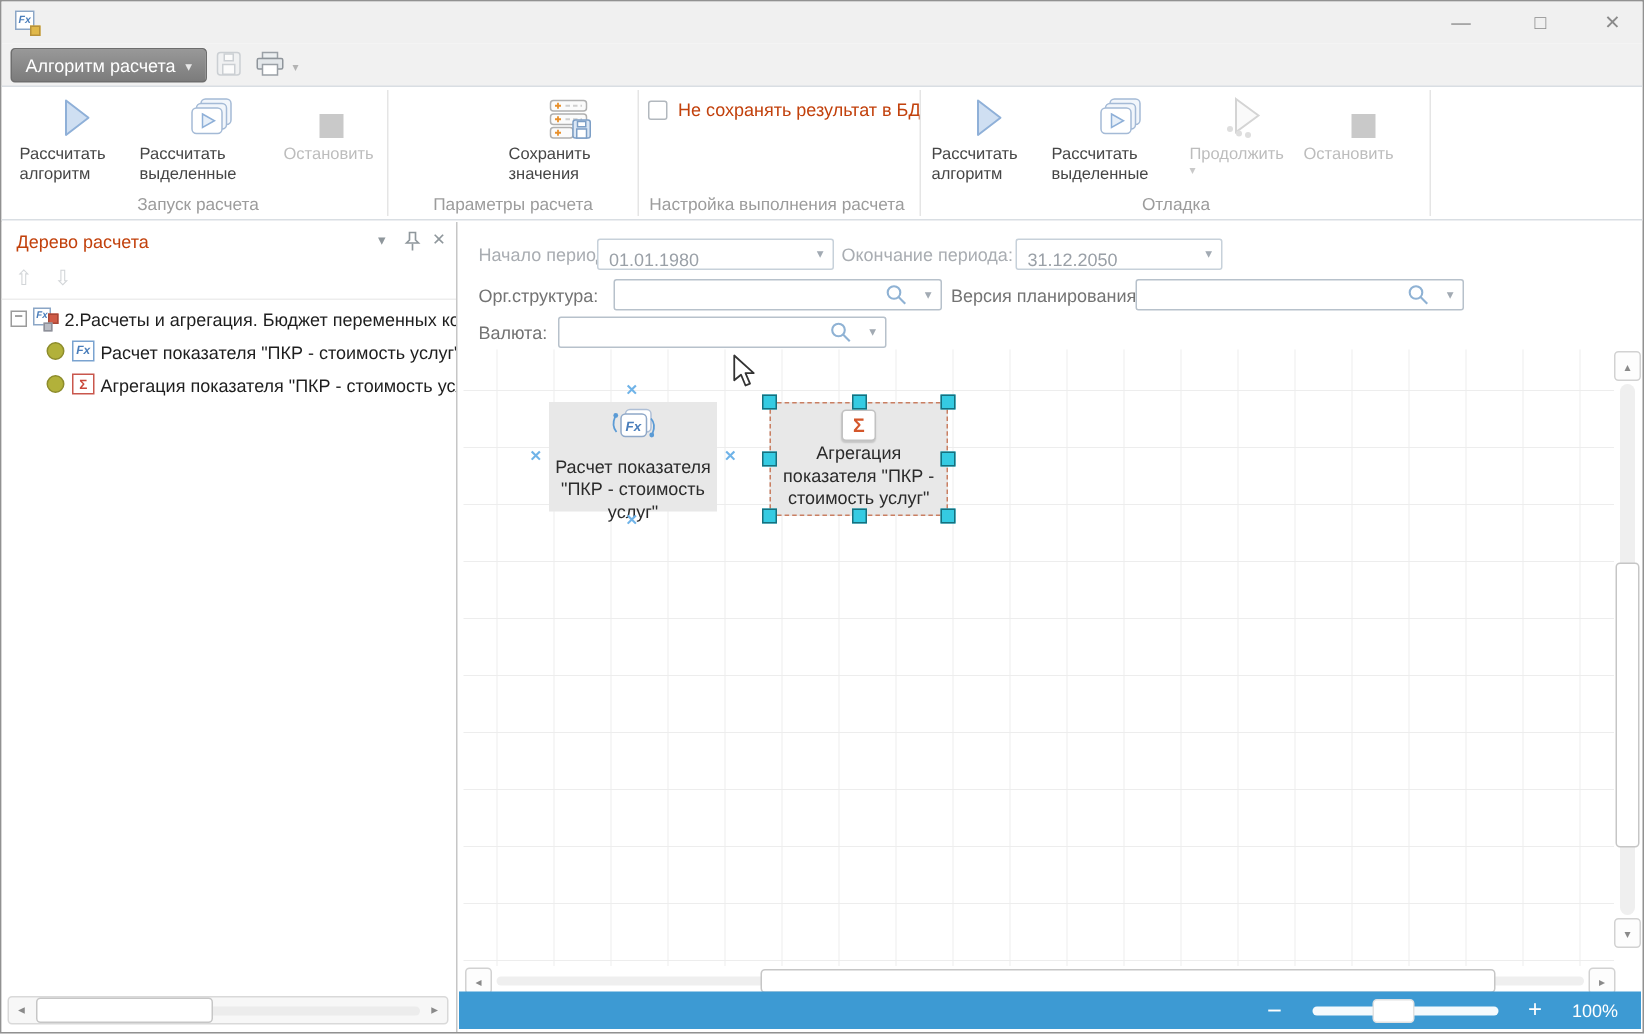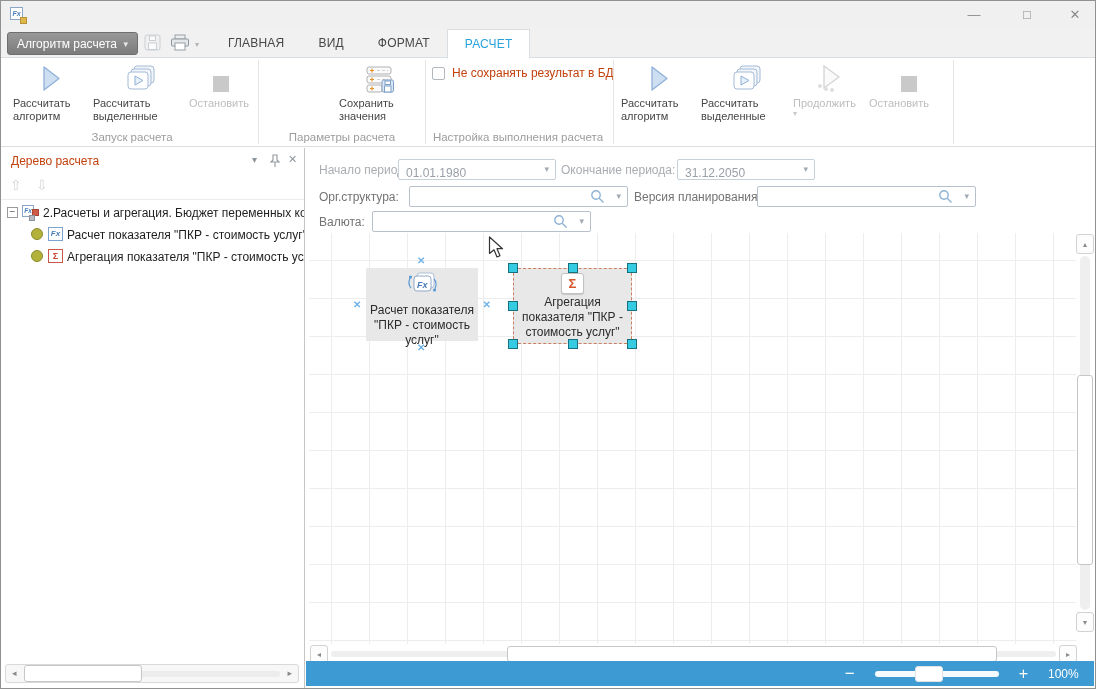--- a/index.html
+++ b/index.html
@@ -164,26 +164,20 @@
         </svg>
     </div>
     <div class="qat print">
       <svg width="20" height="17">
           <rect x="5" y="1" width="10" height="4" fill="#eceff1" stroke="#9aa0a6"></rect>
           <rect x="1.5" y="5" width="17" height="7" rx="1" fill="#e3e7ea" stroke="#8f959b"></rect>
           <rect x="5" y="9" width="10" height="7" fill="#fff" stroke="#9aa0a6"></rect>
         </svg>
     </div>
     <div class="qat-caret">▾</div>
-    <div class="tabs">
-      <div class="tab">ГЛАВНАЯ</div>
-      <div class="tab">ВИД</div>
-      <div class="tab">ФОРМАТ</div>
-      <div class="tab active">РАСЧЕТ</div>
-    </div>
   </div>
 
   <div class="ribbon">
 
     <div class="rbtn" style="left:12px;width:76px;">
       <div class="ric">
         <svg width="24" height="29" viewBox="0 0 24 29">
             <path d="M5 3 L20 14.5 L5 26 Z" fill="#cfdff2" stroke="#8fb0d8" stroke-width="1.3" stroke-linejoin="round"></path>
           </svg>
       </div>
@@ -268,20 +262,21 @@
       <div class="sub-caret">▾</div>
     </div>
     <div class="rbtn disabled" style="left:868px;width:80px;">
       <div class="ric">
         <svg width="18" height="18">
             <rect x="1" y="1" width="16" height="16" fill="#c9c9c9"></rect>
           </svg>
       </div>
       <div class="rlb">Остановить</div>
     </div>
+    <div class="rgroup-label" style="left:614px;width:338px;">Отладка</div>
     <div class="rsep" style="left:952px;"></div>
   </div>
 
   <div class="panel">
     <div class="panel-header">
       <div class="panel-title">Дерево расчета</div>
       <div class="ph-icon ph-menu">▾</div>
       <div class="ph-pin">
         <svg width="12" height="14" viewBox="0 0 12 14">
             <path d="M4 1 h4 v5 l2 2 H2 l2 -2 Z" fill="none" stroke="#8f979c" stroke-width="1.1"></path>

